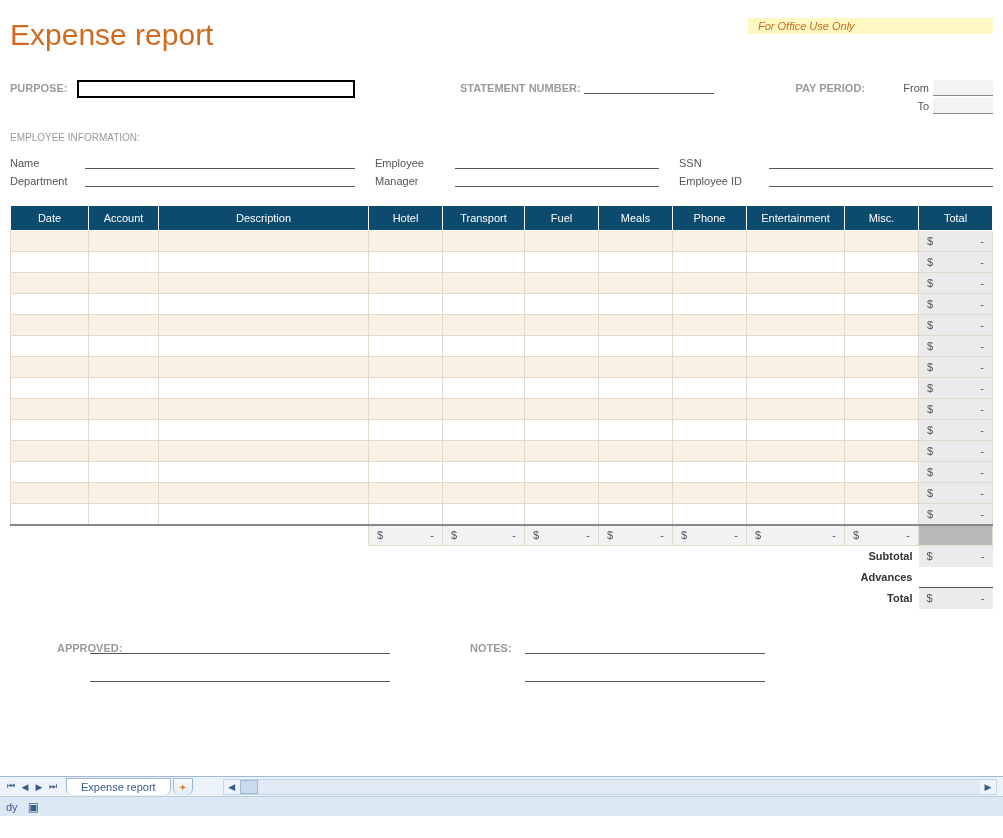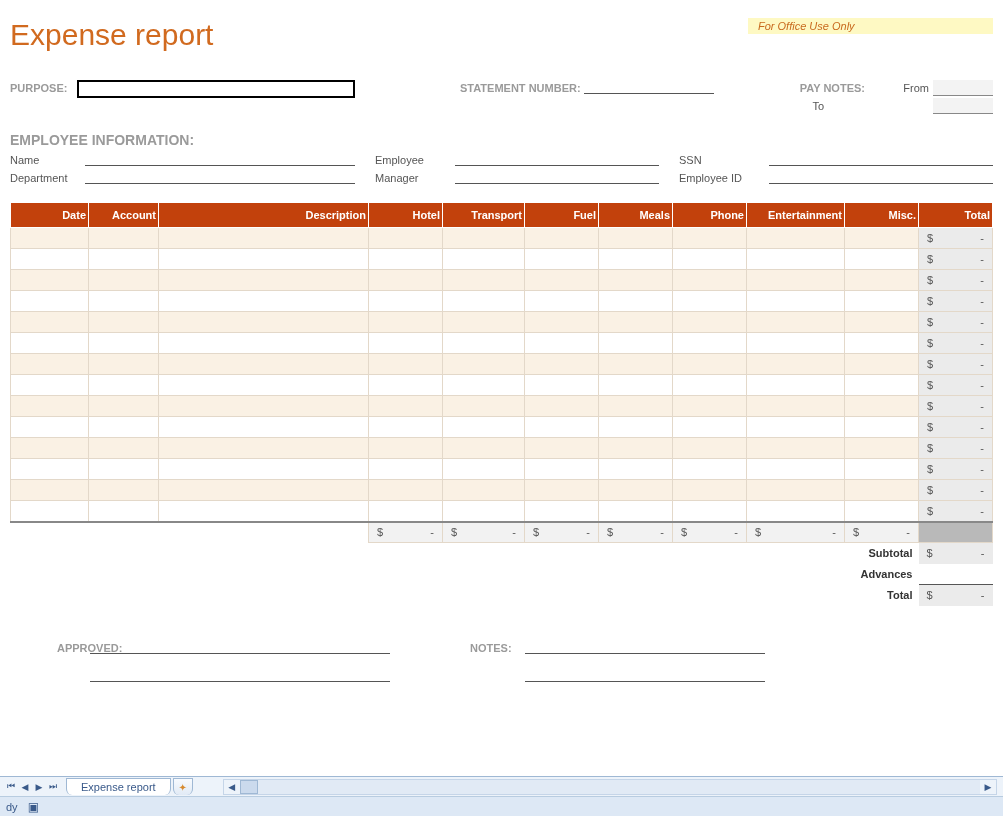--- a/index.html
+++ b/index.html
@@ -65,23 +65,23 @@
     border-bottom: 1px solid #888;
     width: 60px;
     height: 16px;
     margin-left: 4px;
   }
   .emp-info {
     margin-top: 18px;
   }
   .emp-info .header {
     color: #9A9A9A;
-    font-weight: bold;
-    font-size: 14px;
-    margin-bottom: 4px;
+    font-weight: normal;
+    font-size: 10px;
+    margin-bottom: 12px;
   }
   .emp-grid {
     display: grid;
     grid-template-columns: 75px 290px 80px 1fr 90px 1fr;
     row-gap: 4px;
     align-items: end;
     font-size: 11px;
     color: #555;
   }
   .emp-grid .ul {
@@ -91,27 +91,27 @@
   }
   .emp-grid .ul.last { margin-right: 0; }
 
   table.expense {
     border-collapse: collapse;
     width: 100%;
     margin-top: 18px;
     table-layout: fixed;
   }
   table.expense th {
-    background: #c2410c;
+    background: #0c4a6e;
     color: #fff;
-    font-weight: bold;
+    font-weight: normal;
     font-size: 11px;
     padding: 6px 2px;
     border: 1px solid #fff;
-    text-align: right;
+    text-align: center;
   }
   table.expense td {
     border: 1px solid #E3D8C9;
     height: 21px;
     padding: 0 4px;
     font-size: 11px;
   }
   table.expense tr.odd td { background: #FAF1E4; }
   table.expense tr.even td { background: #FFFFFF; }
   table.expense td.total-cell {
@@ -220,25 +220,25 @@
     <div style="flex:0 0 450px;">
       <span class="label-bold">PURPOSE:</span>
       <span class="purpose-box"></span>
     </div>
     <div style="flex:0 0 330px;">
       <span class="label-bold">STATEMENT NUMBER:</span>
       <span class="underline" style="min-width:130px;"></span>
     </div>
     <div style="flex:1;">
       <div style="display:flex; justify-content:flex-end; align-items:center;">
-        <span class="label-bold" style="margin-right:30px;">PAY NOTES:</span>
+        <span class="label-bold" style="margin-right:30px;">PAY PERIOD:</span>
         <span style="width:34px; text-align:right; color:#555;">From</span>
         <span class="period-input"></span>
       </div>
-      <div style="display:flex; justify-content:space-between; align-items:center; margin-top:2px;">
+      <div style="display:flex; justify-content:flex-end; align-items:center; margin-top:2px;">
         <span style="width:34px; text-align:right; color:#555;">To</span>
         <span class="period-input"></span>
       </div>
     </div>
   </div>
 
   <div class="emp-info">
     <div class="header">EMPLOYEE INFORMATION:</div>
     <div class="emp-grid">
       <div>Name</div>

